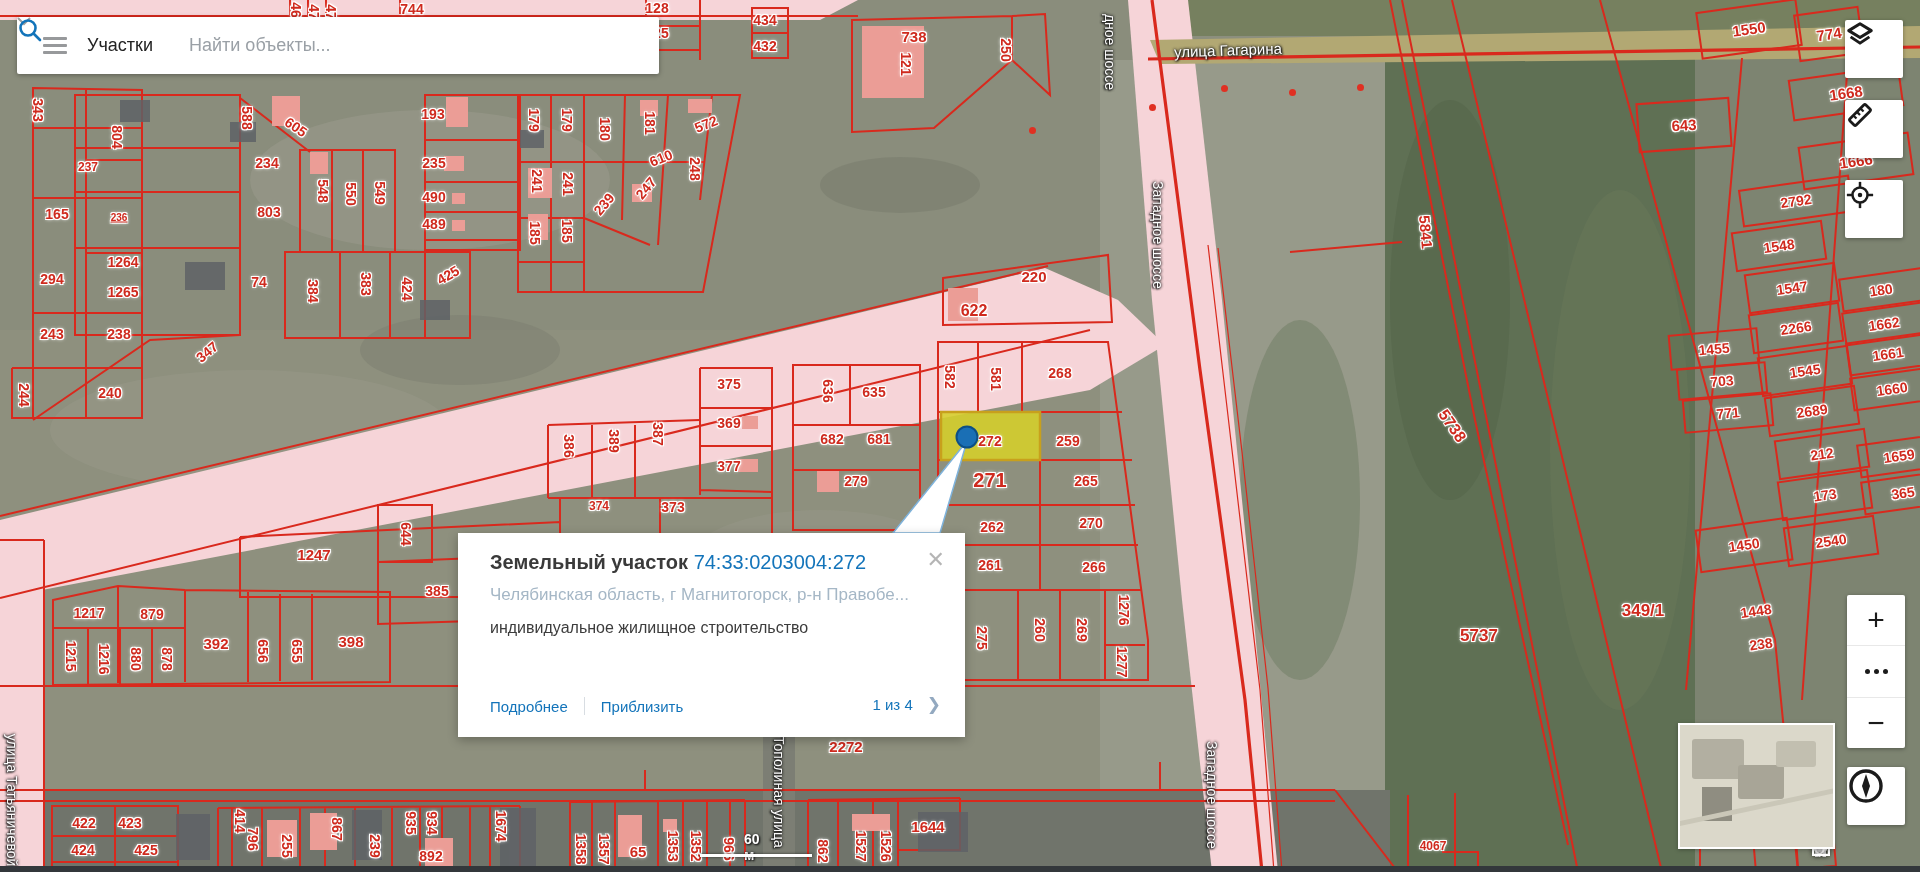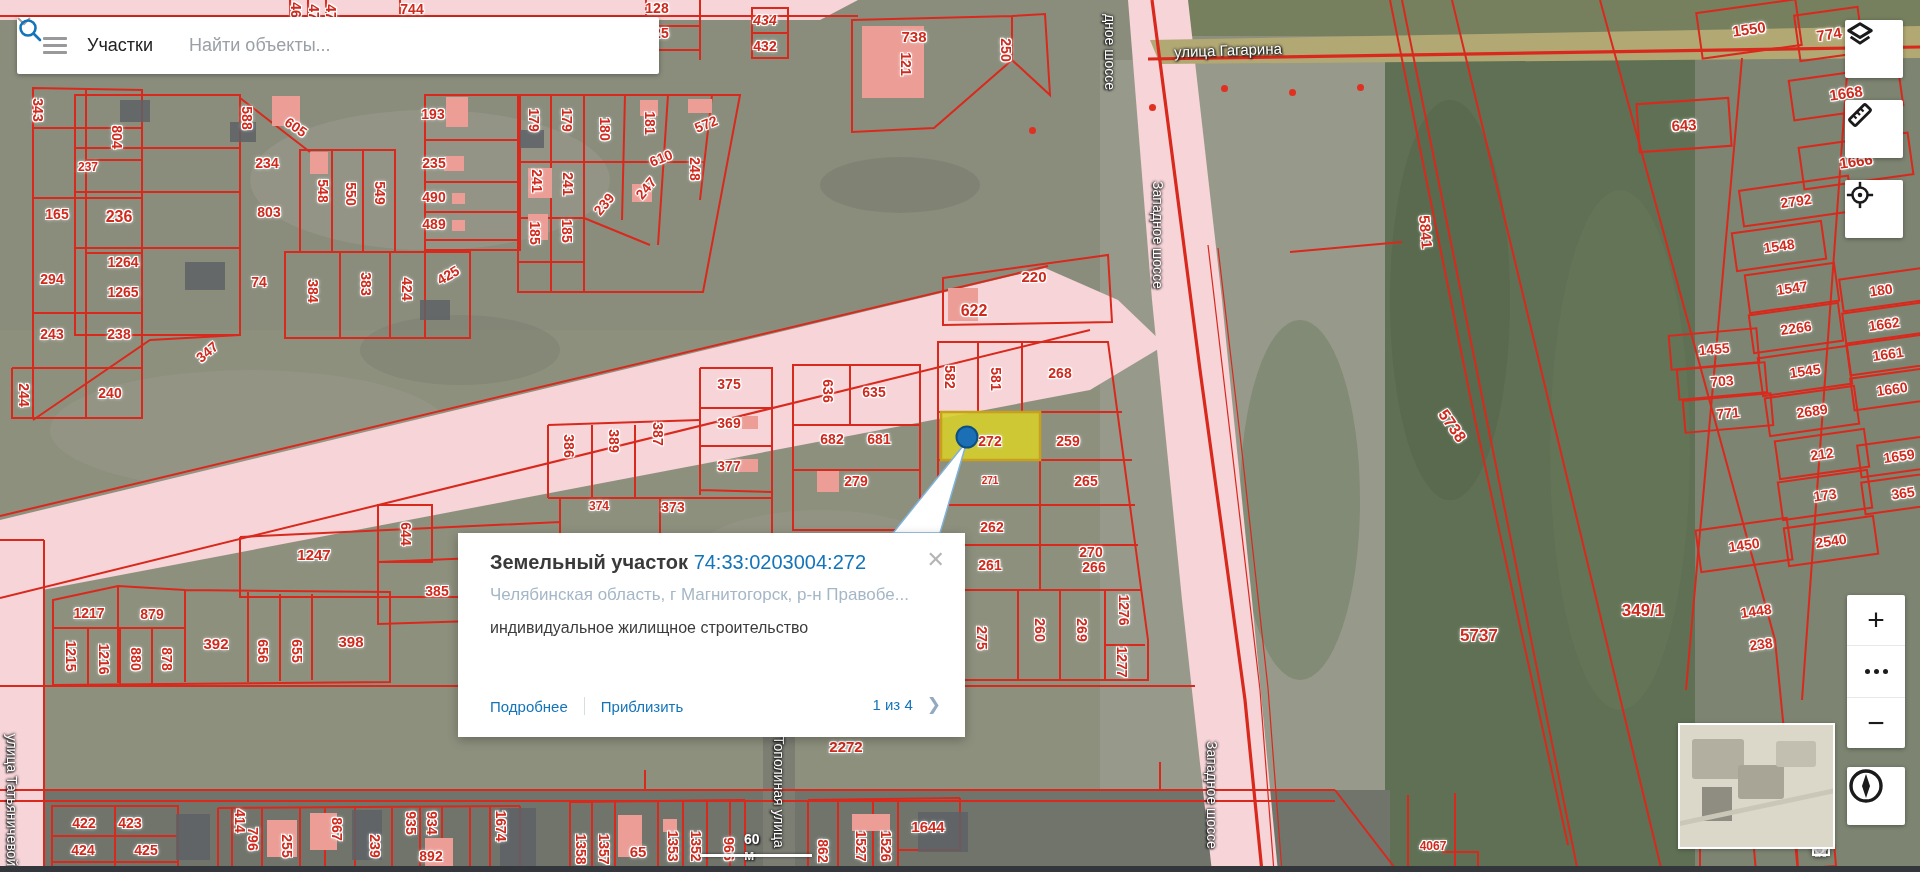--- a/index.html
+++ b/index.html
@@ -215,21 +215,21 @@
       <div class="dot" style="left: 1149px; top: 104px;"></div>
       <div class="dot" style="left: 1221px; top: 85px;"></div>
       <div class="dot" style="left: 1289px; top: 89px;"></div>
       <div class="dot" style="left: 1357px; top: 84px;"></div>
     </div>
   <div id="label-layer">
       <div class="plabel" style="left: 38px; top: 110px; font-size: 14px; transform: translate(-50%, -50%) rotate(90deg);">343</div>
       <div class="plabel" style="left: 88px; top: 167px; font-size: 12px; transform: translate(-50%, -50%) rotate(0deg);">237</div>
       <div class="plabel" style="left: 117px; top: 137px; font-size: 14px; transform: translate(-50%, -50%) rotate(90deg);">804</div>
       <div class="plabel" style="left: 57px; top: 214px; font-size: 14px; transform: translate(-50%, -50%) rotate(0deg);">165</div>
-      <div class="plabel" style="left: 119px; top: 217px; font-size: 16px; transform: translate(-50%, -50%) rotate(0deg);">236</div>
+      <div class="plabel" style="left: 119px; top: 217px; font-size: 10px; transform: translate(-50%, -50%) rotate(0deg); text-decoration: underline;">236</div>
       <div class="plabel" style="left: 123px; top: 262px; font-size: 14px; transform: translate(-50%, -50%) rotate(0deg);">1264</div>
       <div class="plabel" style="left: 123px; top: 292px; font-size: 14px; transform: translate(-50%, -50%) rotate(0deg);">1265</div>
       <div class="plabel" style="left: 52px; top: 279px; font-size: 14px; transform: translate(-50%, -50%) rotate(0deg);">294</div>
       <div class="plabel" style="left: 52px; top: 334px; font-size: 14px; transform: translate(-50%, -50%) rotate(0deg);">243</div>
       <div class="plabel" style="left: 119px; top: 334px; font-size: 14px; transform: translate(-50%, -50%) rotate(0deg);">238</div>
       <div class="plabel" style="left: 24px; top: 395px; font-size: 14px; transform: translate(-50%, -50%) rotate(90deg);">244</div>
       <div class="plabel" style="left: 110px; top: 393px; font-size: 14px; transform: translate(-50%, -50%) rotate(0deg);">240</div>
       <div class="plabel" style="left: 207px; top: 352px; font-size: 14px; transform: translate(-50%, -50%) rotate(-40deg);">347</div>
       <div class="plabel" style="left: 247px; top: 118px; font-size: 14px; transform: translate(-50%, -50%) rotate(90deg);">588</div>
       <div class="plabel" style="left: 296px; top: 127px; font-size: 14px; transform: translate(-50%, -50%) rotate(35deg);">605</div>
@@ -259,36 +259,36 @@
       <div class="plabel" style="left: 646px; top: 188px; font-size: 14px; transform: translate(-50%, -50%) rotate(-50deg);">247</div>
       <div class="plabel" style="left: 695px; top: 169px; font-size: 14px; transform: translate(-50%, -50%) rotate(90deg);">248</div>
       <div class="plabel" style="left: 535px; top: 233px; font-size: 14px; transform: translate(-50%, -50%) rotate(90deg);">185</div>
       <div class="plabel" style="left: 567px; top: 231px; font-size: 14px; transform: translate(-50%, -50%) rotate(90deg);">185</div>
       <div class="plabel" style="left: 296px; top: 10px; font-size: 14px; transform: translate(-50%, -50%) rotate(90deg);">46</div>
       <div class="plabel" style="left: 314px; top: 12px; font-size: 14px; transform: translate(-50%, -50%) rotate(90deg);">47</div>
       <div class="plabel" style="left: 331px; top: 12px; font-size: 14px; transform: translate(-50%, -50%) rotate(90deg);">47</div>
       <div class="plabel" style="left: 412px; top: 9px; font-size: 14px; transform: translate(-50%, -50%) rotate(0deg);">744</div>
       <div class="plabel" style="left: 657px; top: 8px; font-size: 14px; transform: translate(-50%, -50%) rotate(0deg);">128</div>
       <div class="plabel" style="left: 657px; top: 33px; font-size: 14px; transform: translate(-50%, -50%) rotate(0deg);">125</div>
-      <div class="plabel" style="left: 765px; top: 20px; font-size: 14px; transform: translate(-50%, -50%) rotate(0deg); font-style: italic;">434</div>
+      <div class="plabel" style="left: 765px; top: 20px; font-size: 14px; transform: translate(-50%, -50%) rotate(0deg);">434</div>
       <div class="plabel" style="left: 765px; top: 46px; font-size: 14px; transform: translate(-50%, -50%) rotate(0deg);">432</div>
       <div class="plabel" style="left: 914px; top: 36px; font-size: 15px; transform: translate(-50%, -50%) rotate(0deg);">738</div>
       <div class="plabel" style="left: 906px; top: 64px; font-size: 14px; transform: translate(-50%, -50%) rotate(90deg);">121</div>
       <div class="plabel" style="left: 1006px; top: 50px; font-size: 14px; transform: translate(-50%, -50%) rotate(90deg);">250</div>
       <div class="plabel" style="left: 1034px; top: 276px; font-size: 15px; transform: translate(-50%, -50%) rotate(0deg);">220</div>
       <div class="plabel" style="left: 974px; top: 311px; font-size: 16px; transform: translate(-50%, -50%) rotate(0deg);">622</div>
       <div class="plabel" style="left: 950px; top: 377px; font-size: 14px; transform: translate(-50%, -50%) rotate(90deg);">582</div>
       <div class="plabel" style="left: 996px; top: 379px; font-size: 14px; transform: translate(-50%, -50%) rotate(90deg);">581</div>
       <div class="plabel" style="left: 1060px; top: 373px; font-size: 14px; transform: translate(-50%, -50%) rotate(0deg);">268</div>
       <div class="plabel" style="left: 990px; top: 441px; font-size: 14px; transform: translate(-50%, -50%) rotate(0deg);">272</div>
       <div class="plabel" style="left: 1068px; top: 441px; font-size: 14px; transform: translate(-50%, -50%) rotate(0deg);">259</div>
-      <div class="plabel" style="left: 990px; top: 480px; font-size: 10px; transform: translate(-50%, -50%) rotate(0deg);">271</div>
+      <div class="plabel" style="left: 990px; top: 480px; font-size: 20px; transform: translate(-50%, -50%) rotate(0deg);">271</div>
       <div class="plabel" style="left: 1086px; top: 481px; font-size: 14px; transform: translate(-50%, -50%) rotate(0deg);">265</div>
       <div class="plabel" style="left: 992px; top: 527px; font-size: 14px; transform: translate(-50%, -50%) rotate(0deg);">262</div>
-      <div class="plabel" style="left: 1091px; top: 552px; font-size: 14px; transform: translate(-50%, -50%) rotate(0deg);">270</div>
+      <div class="plabel" style="left: 1091px; top: 523px; font-size: 14px; transform: translate(-50%, -50%) rotate(0deg);">270</div>
       <div class="plabel" style="left: 990px; top: 565px; font-size: 14px; transform: translate(-50%, -50%) rotate(0deg);">261</div>
       <div class="plabel" style="left: 1094px; top: 567px; font-size: 14px; transform: translate(-50%, -50%) rotate(0deg);">266</div>
       <div class="plabel" style="left: 982px; top: 638px; font-size: 14px; transform: translate(-50%, -50%) rotate(90deg);">275</div>
       <div class="plabel" style="left: 1040px; top: 630px; font-size: 14px; transform: translate(-50%, -50%) rotate(90deg);">260</div>
       <div class="plabel" style="left: 1082px; top: 630px; font-size: 14px; transform: translate(-50%, -50%) rotate(90deg);">269</div>
       <div class="plabel" style="left: 1124px; top: 610px; font-size: 14px; transform: translate(-50%, -50%) rotate(90deg);">1276</div>
       <div class="plabel" style="left: 1122px; top: 662px; font-size: 14px; transform: translate(-50%, -50%) rotate(90deg);">1277</div>
       <div class="plabel" style="left: 729px; top: 384px; font-size: 14px; transform: translate(-50%, -50%) rotate(0deg);">375</div>
       <div class="plabel" style="left: 729px; top: 423px; font-size: 14px; transform: translate(-50%, -50%) rotate(0deg);">369</div>
       <div class="plabel" style="left: 729px; top: 466px; font-size: 14px; transform: translate(-50%, -50%) rotate(0deg);">377</div>

